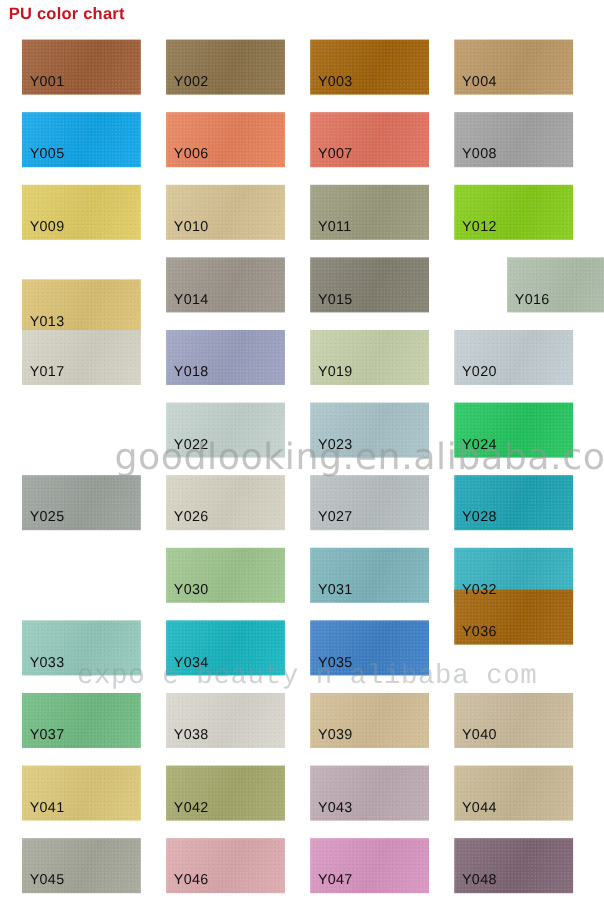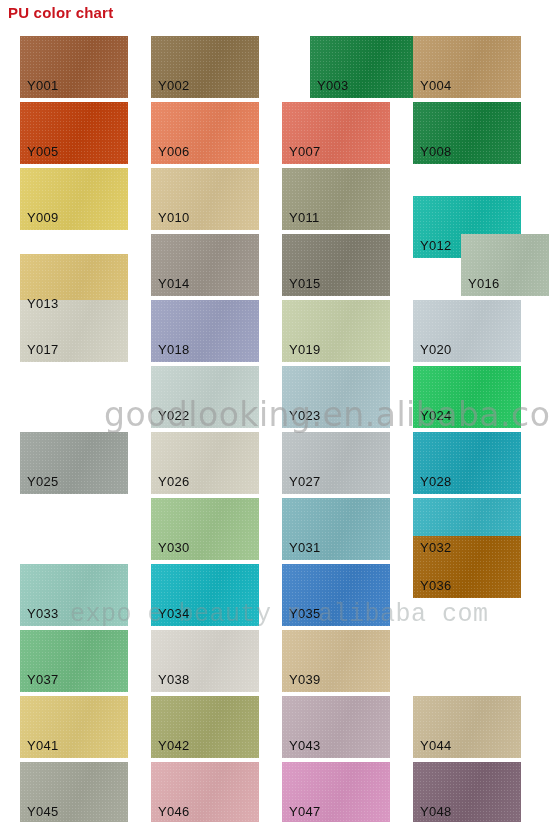--- a/index.html
+++ b/index.html
@@ -30,21 +30,21 @@
     position: absolute;
     left: 0;
     top: 36px;
     width: 549px;
     height: 786px;
   }
 
   .swatch {
     position: absolute;
     width: 108px;
-    height: 62px;
+    height: 50px;
     box-sizing: border-box;
     overflow: hidden;
     text-decoration: underline;
   }
 
   
   .swatch::after {
     content: "";
     position: absolute;
     inset: 0;
@@ -96,48 +96,48 @@
 
 <div id="chart-title" style="color: rgb(201, 20, 30);">PU color chart</div>
 
 <div id="swatch-grid">
     <div class="swatch" style="left: 20px; top: 0px; background-color: rgb(156, 92, 53);">
       <span class="swatch-label">Y001</span>
     </div>
     <div class="swatch" style="left: 151px; top: 0px; background-color: rgb(139, 114, 73);">
       <span class="swatch-label">Y002</span>
     </div>
-    <div class="swatch" style="left: 282px; top: 0px; background-color: #15803d; margin-left: 28px;">
+    <div class="swatch" style="left: 282px; top: 0px; background-color: #a16207;">
       <span class="swatch-label">Y003</span>
     </div>
     <div class="swatch" style="left: 413px; top: 0px; background-color: rgb(187, 151, 100);">
       <span class="swatch-label">Y004</span>
     </div>
-    <div class="swatch" style="left: 20px; top: 66px; background-color: #c2410c;">
+    <div class="swatch" style="left: 20px; top: 66px; background-color: #0ea5e9;">
       <span class="swatch-label">Y005</span>
     </div>
     <div class="swatch" style="left: 151px; top: 66px; background-color: rgb(232, 128, 90); text-align: right;">
       <span class="swatch-label">Y006</span>
     </div>
     <div class="swatch" style="left: 282px; top: 66px; background-color: rgb(224, 112, 92);">
       <span class="swatch-label">Y007</span>
     </div>
-    <div class="swatch" style="left: 413px; top: 66px; background-color: #15803d; padding-left: 30px;">
+    <div class="swatch" style="left: 413px; top: 66px; background-color: #a3a3a3; padding-left: 30px;">
       <span class="swatch-label">Y008</span>
     </div>
     <div class="swatch" style="left: 20px; top: 132px; background-color: rgb(224, 204, 98); padding-left: 36px;">
       <span class="swatch-label">Y009</span>
     </div>
     <div class="swatch" style="left: 151px; top: 132px; background-color: rgb(214, 194, 147);">
       <span class="swatch-label">Y010</span>
     </div>
     <div class="swatch" style="left: 282px; top: 132px; background-color: rgb(154, 154, 124);">
       <span class="swatch-label">Y011</span>
     </div>
-    <div class="swatch" style="left: 413px; top: 132px; background-color: #14b8a6; margin-top: 28px;">
+    <div class="swatch" style="left: 413px; top: 132px; background-color: #84cc16;">
       <span class="swatch-label">Y012</span>
     </div>
     <div class="swatch" style="left: 20px; top: 198px; background-color: rgb(220, 194, 116); margin-top: 20px;">
       <span class="swatch-label">Y013</span>
     </div>
     <div class="swatch" style="left: 151px; top: 198px; background-color: rgb(157, 149, 139);">
       <span class="swatch-label">Y014</span>
     </div>
     <div class="swatch" style="left: 282px; top: 198px; background-color: rgb(130, 127, 112);">
       <span class="swatch-label">Y015</span>
@@ -201,20 +201,23 @@
     </div>
     <div class="swatch" style="left: 20px; top: 594px; background-color: rgb(111, 187, 130);">
       <span class="swatch-label">Y037</span>
     </div>
     <div class="swatch" style="left: 151px; top: 594px; background-color: rgb(217, 214, 206);">
       <span class="swatch-label">Y038</span>
     </div>
     <div class="swatch" style="left: 282px; top: 594px; background-color: rgb(210, 189, 148);">
       <span class="swatch-label">Y039</span>
     </div>
+    <div class="swatch" style="left: 413px; top: 594px; background-color: rgb(203, 187, 156);">
+      <span class="swatch-label">Y040</span>
+    </div>
     <div class="swatch" style="left: 20px; top: 660px; background-color: rgb(221, 200, 120);">
       <span class="swatch-label">Y041</span>
     </div>
     <div class="swatch" style="left: 151px; top: 660px; background-color: rgb(165, 169, 107);">
       <span class="swatch-label">Y042</span>
     </div>
     <div class="swatch" style="left: 282px; top: 660px; background-color: rgb(189, 170, 179);">
       <span class="swatch-label">Y043</span>
     </div>
     <div class="swatch" style="left: 413px; top: 660px; background-color: rgb(200, 184, 148);">

